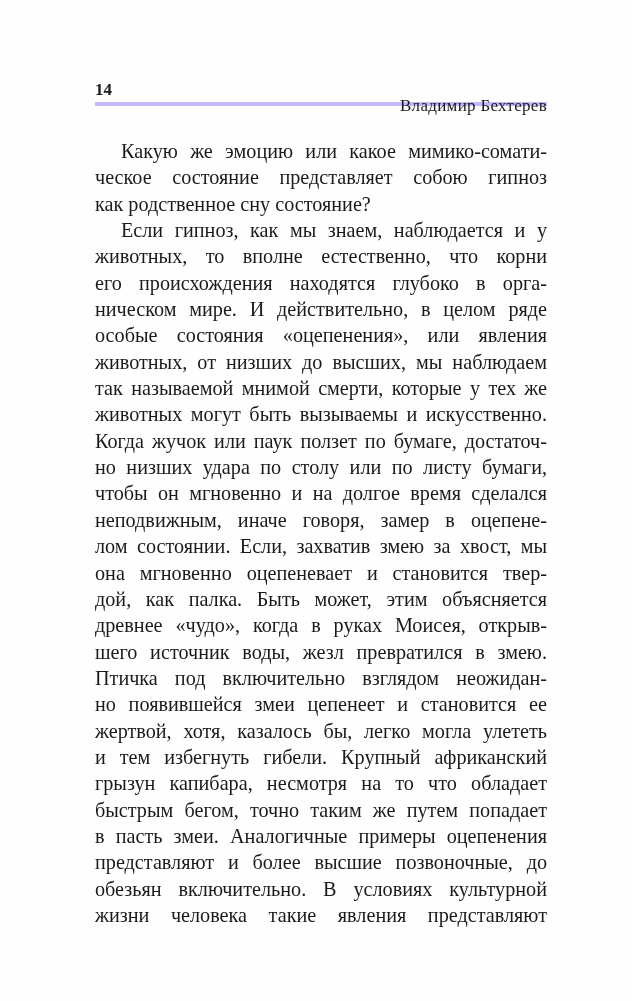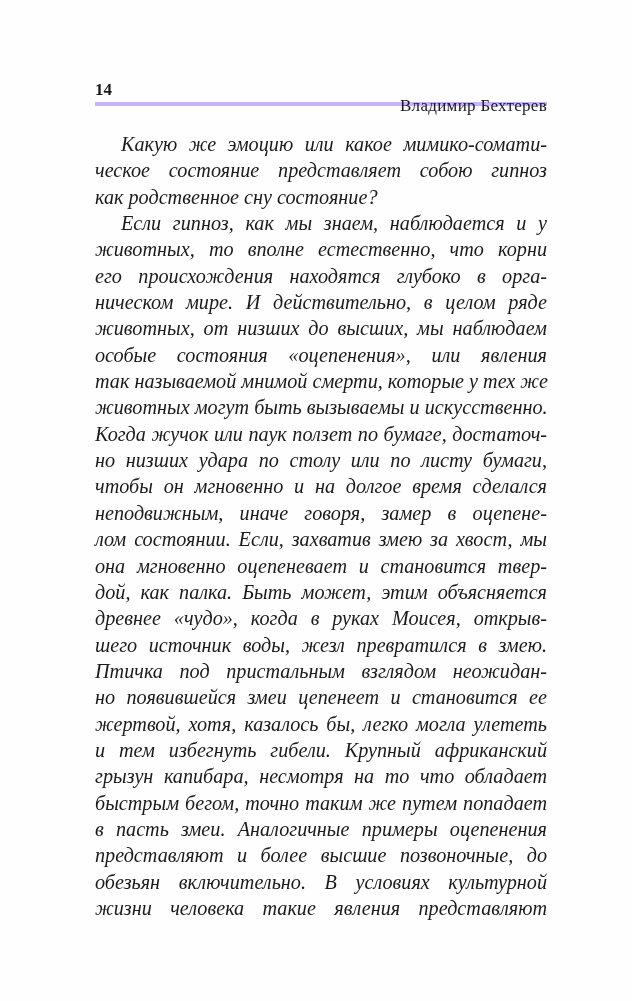--- a/index.html
+++ b/index.html
@@ -36,24 +36,23 @@
       font-size: 17px;
     }
     .running-title {
       position: absolute;
       right: 0;
       top: 17px;
       font-size: 17px;
       letter-spacing: 0.3px;
     }
     .body-text {
-      margin-top: 25px;
+      margin-top: 32px;
       font-size: 20.2px;
       line-height: 26.35px;
-      font-style: italic;
     }
     .line {
       display: block;
       white-space: nowrap;
       text-align: justify;
       text-align-last: justify;
       height: 26.35px;
       overflow: visible;
     }
     .line.indent {
@@ -73,34 +72,34 @@
   </div>
 
   <div class="body-text" id="body-text">
     <span class="line indent">Какую же эмоцию или какое мимико-сомати-</span>
     <span class="line">ческое состояние представляет собою гипноз</span>
     <span class="line last">как родственное сну состояние?</span>
     <span class="line indent">Если гипноз, как мы знаем, наблюдается и у</span>
     <span class="line">животных, то вполне естественно, что корни</span>
     <span class="line">его происхождения находятся глубоко в орга-</span>
     <span class="line">ническом мире. И действительно, в целом ряде</span>
+    <span class="line">особые состояния «оцепенения», или явления</span>
     <span class="line">животных, от низших до высших, мы наблюдаем</span>
-    <span class="line">особые состояния «оцепенения», или явления</span>
     <span class="line">так называемой мнимой смерти, которые у тех же</span>
     <span class="line">животных могут быть вызываемы и искусственно.</span>
     <span class="line">Когда жучок или паук ползет по бумаге, достаточ-</span>
     <span class="line">но низших удара по столу или по листу бумаги,</span>
     <span class="line">чтобы он мгновенно и на долгое время сделался</span>
     <span class="line">неподвижным, иначе говоря, замер в оцепене-</span>
     <span class="line">лом состоянии. Если, захватив змею за хвост, мы</span>
     <span class="line">она мгновенно оцепеневает и становится твер-</span>
     <span class="line">дой, как палка. Быть может, этим объясняется</span>
     <span class="line">древнее «чудо», когда в руках Моисея, открыв-</span>
     <span class="line">шего источник воды, жезл превратился в змею.</span>
-    <span class="line">Птичка под пристальным взглядом неожидан-</span>
+    <span class="line">Птичка под включительно взглядом неожидан-</span>
     <span class="line">но появившейся змеи цепенеет и становится ее</span>
     <span class="line">жертвой, хотя, казалось бы, легко могла улететь</span>
     <span class="line">и тем избегнуть гибели. Крупный африканский</span>
     <span class="line">грызун капибара, несмотря на то что обладает</span>
     <span class="line">быстрым бегом, точно таким же путем попадает</span>
     <span class="line">в пасть змеи. Аналогичные примеры оцепенения</span>
     <span class="line">представляют и более высшие позвоночные, до</span>
     <span class="line">обезьян включительно. В условиях культурной</span>
     <span class="line">жизни человека такие явления представляют</span>
   </div>

